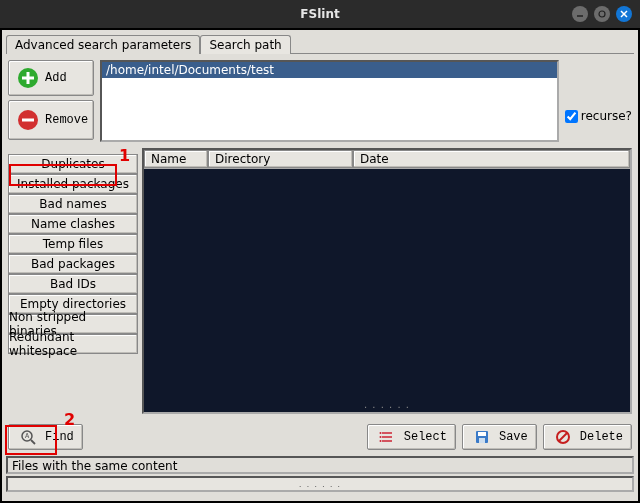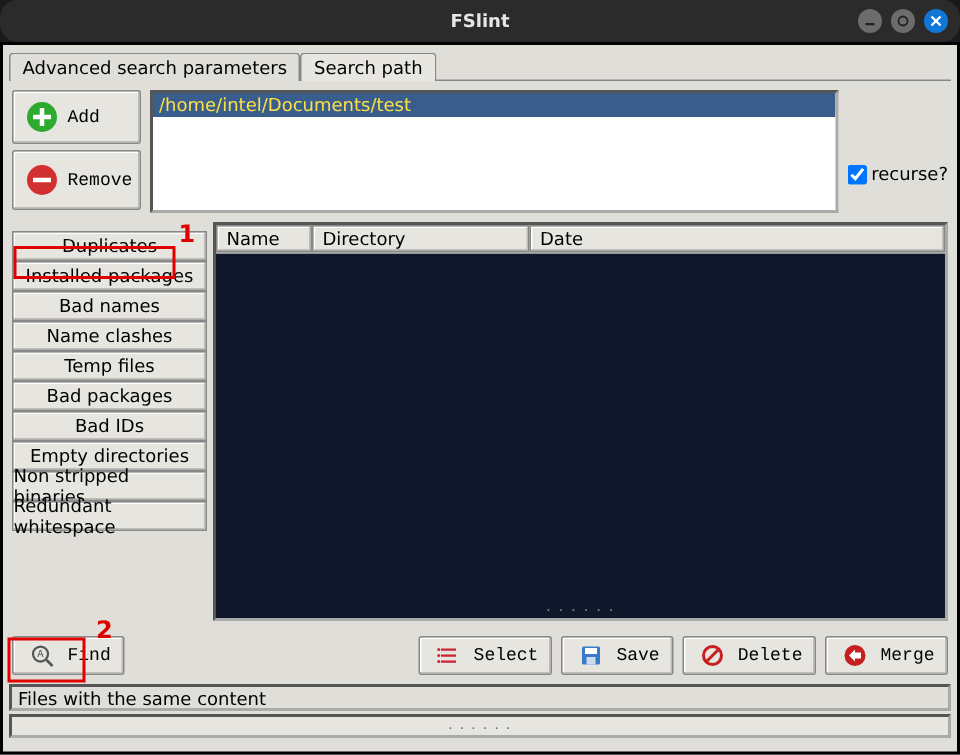--- a/index.html
+++ b/index.html
@@ -16,21 +16,20 @@
   }
   
   .titlebar {
     background: #2b2b2b;
     height: 28px;
     display: flex;
     align-items: center;
     position: relative;
     color: #e6e6e6;
     font-weight: bold;
-    border-radius: 12px;
   }
   .titlebar .title { position:absolute; left:50%; transform:translateX(-50%); }
   .titlebar .winbtns { margin-left:auto; display:flex; gap:6px; padding-right:8px;}
   .winbtn { width:16px; height:16px; border-radius:50%; display:flex; align-items:center; justify-content:center; font-size:10px; color:#111; }
   .winbtn.min { background:#6c6c6c; }
   .winbtn.max { background:#6c6c6c; }
   .winbtn.close { background:#1276d6; color:#fff; }
   .winbtn svg { display:block; }
 
   .appframe {
@@ -85,21 +84,21 @@
 
   .pathbox {
     flex:1;
     border:2px inset #aaa;
     background:#fff;
     height:82px;
     overflow:auto;
   }
   .pathrow {
     background:#3a5e8c;
-    color:#fde047;
+    color:#ffffff;
     padding:1px 4px;
     font-size:12px;
   }
   .recurse {
     display:flex; align-items:center; gap:3px; padding-top:30px;
   }
   .recurse input { margin:0; }
 
   .middle {
     display:flex;
@@ -315,29 +314,20 @@
     </div>
     <div class="btn">
       <span class="icon">
         <svg width="16" height="16" viewBox="0 0 16 16">
             <circle cx="8" cy="8" r="6" stroke="#c61f1f" stroke-width="2" fill="none"></circle>
             <line x1="4" y1="12" x2="12" y2="4" stroke="#c61f1f" stroke-width="2"></line>
           </svg>
       </span>
       <span>Delete</span>
     </div>
-    <div class="btn">
-      <span class="icon">
-        <svg width="16" height="16" viewBox="0 0 16 16">
-            <circle cx="8" cy="8" r="7" fill="#c61f1f"></circle>
-            <path d="M4 8 L8 4 L8 6 L12 6 L12 10 L8 10 L8 12 Z" fill="#fff"></path>
-          </svg>
-      </span>
-      <span>Merge</span>
-    </div>
   </div>
 
   <div class="statusframe">
     <span>Files with the same content</span>
   </div>
   <div class="progressframe">
     <span class="dots">. . . . . .</span>
   </div>
 
   <div class="anno" style="left:7px; top:134px; width:108px; height:22px;"></div>

